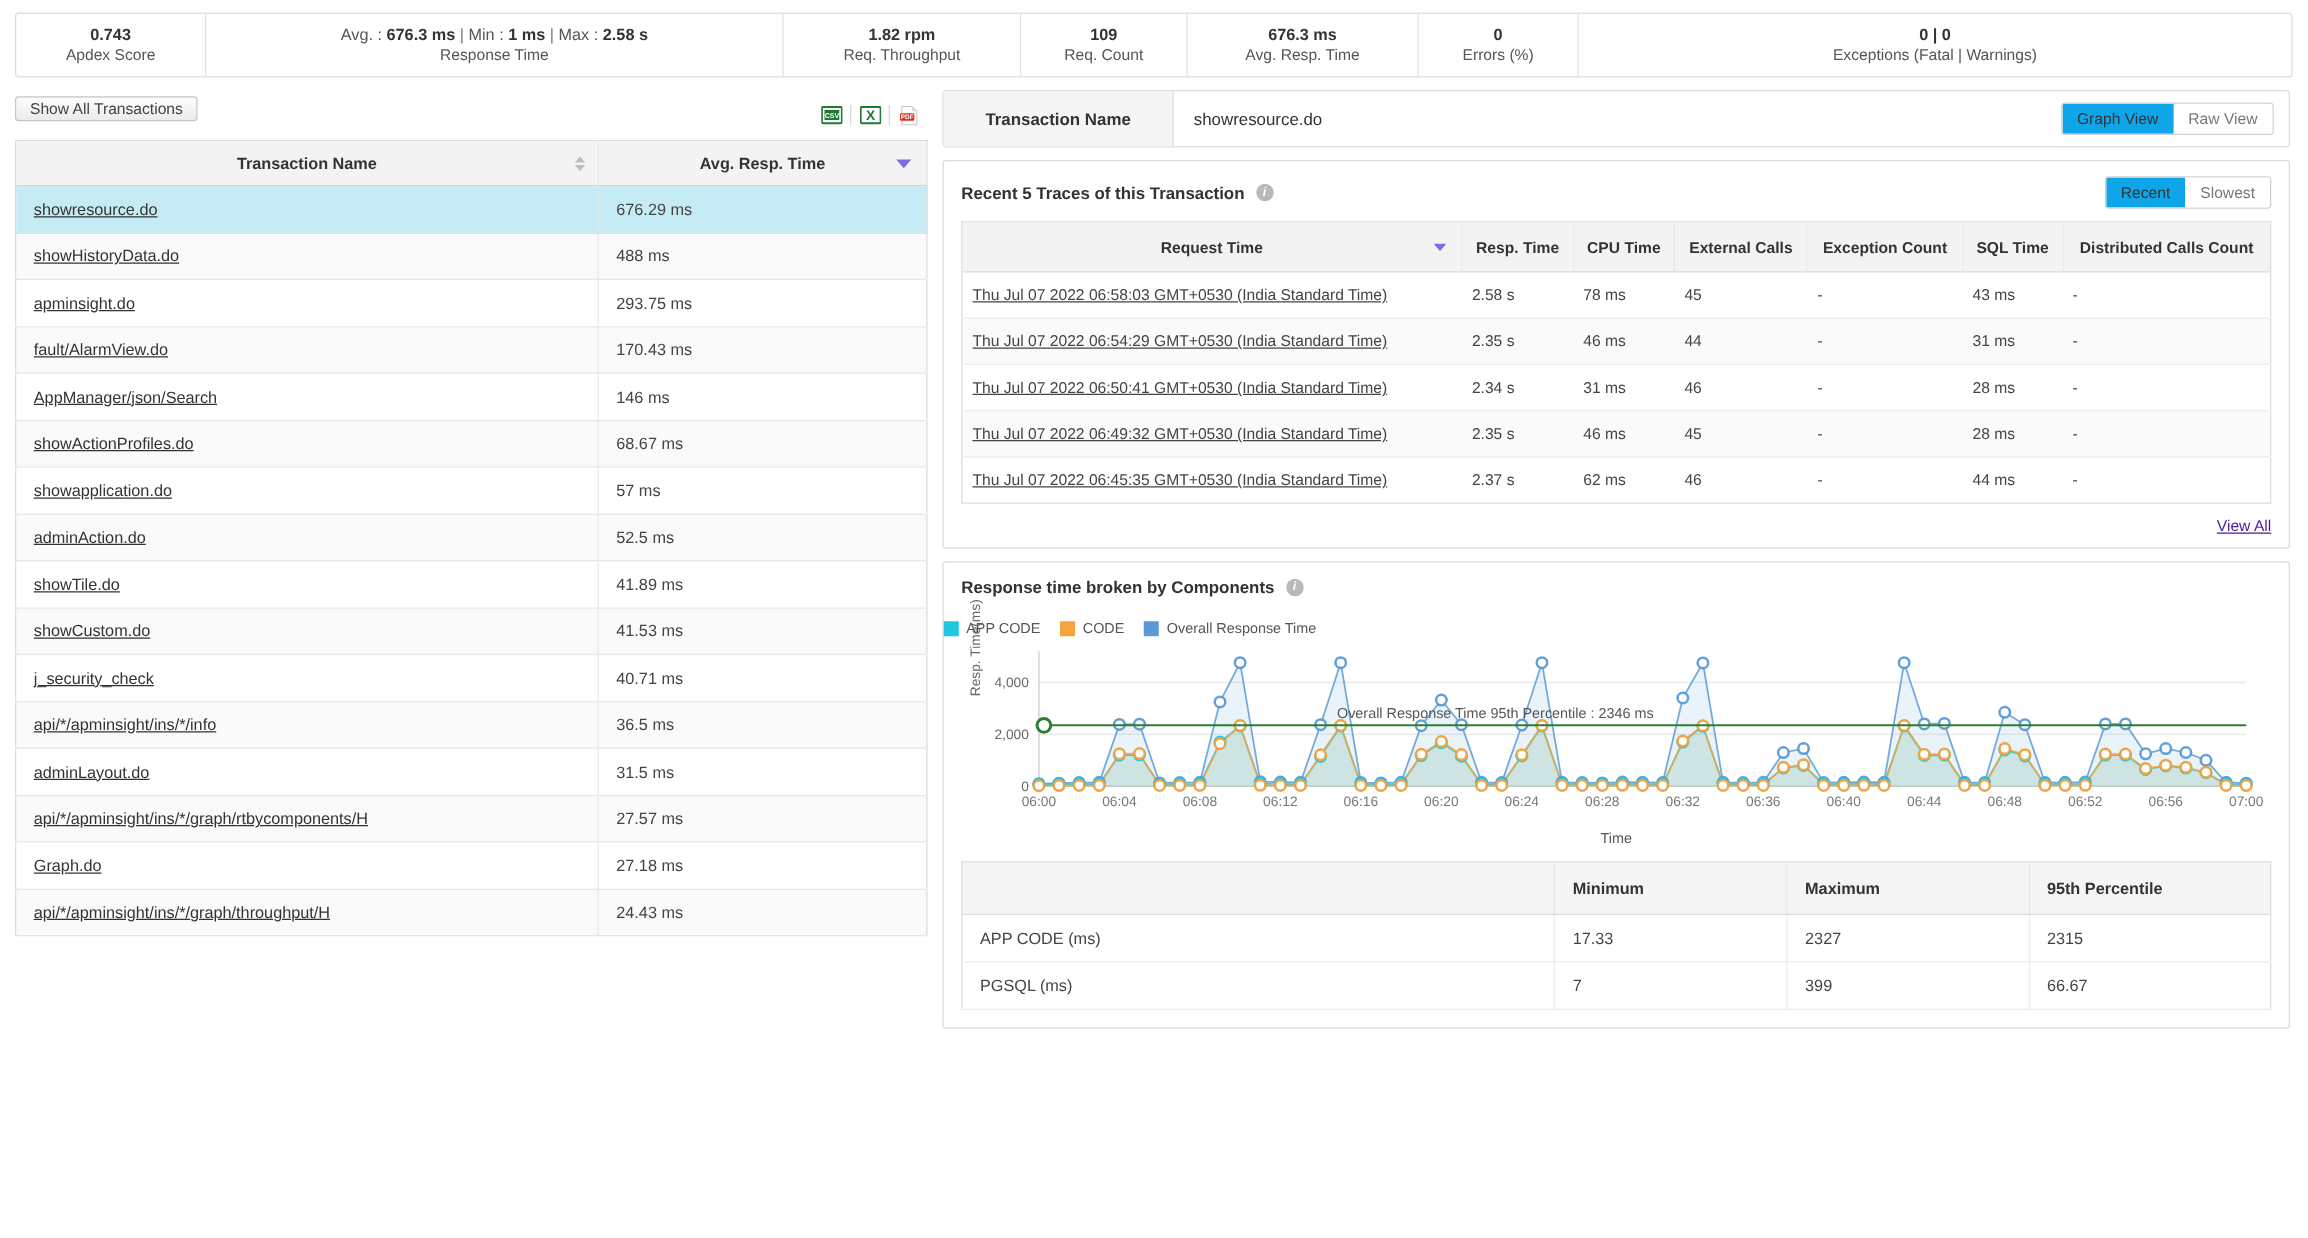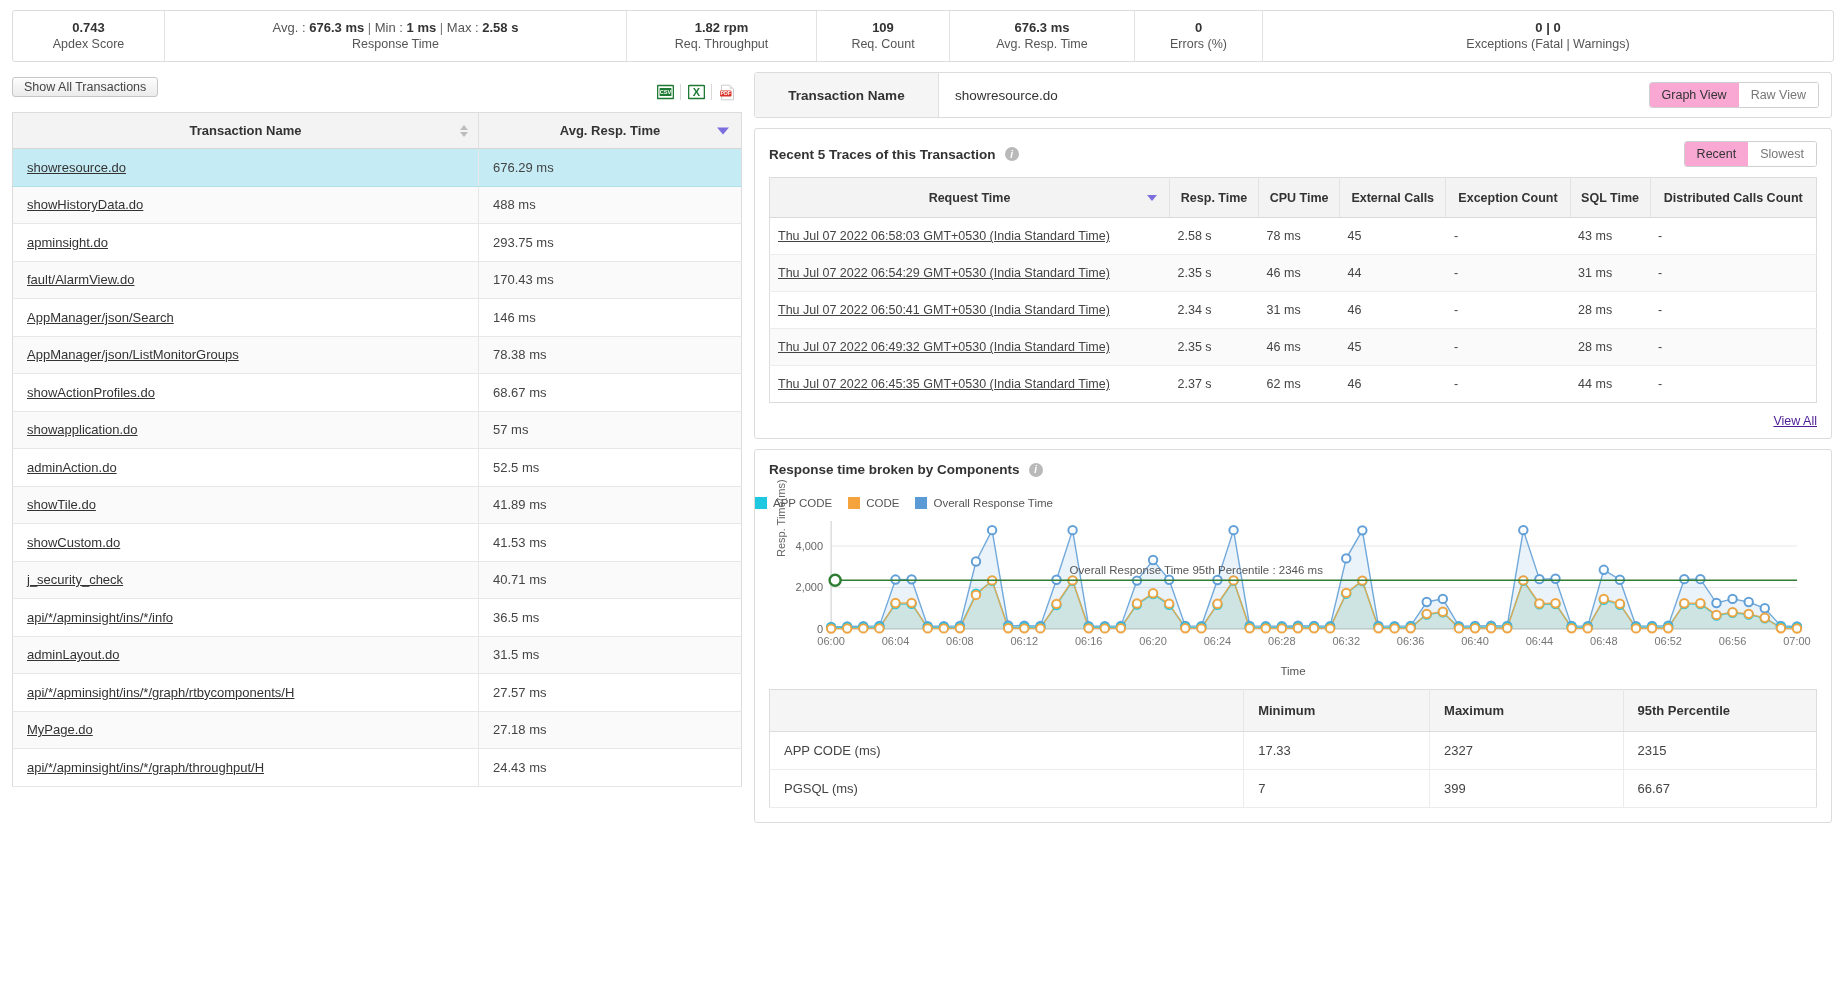--- a/index.html
+++ b/index.html
@@ -131,21 +131,21 @@
   }
   .tx-hdr-value { flex: 1; display: flex; align-items: center; padding-left: 16px; font-size: 13.5px; color: #333; }
   .toggle-wrap { display: flex; align-items: center; padding-right: 12px; }
   .toggle {
     display: flex; border: 1px solid #cfcfcf; border-radius: 3px; overflow: hidden; background: #fff;
   }
   .toggle .seg {
     padding: 5px 12px; font-size: 12.5px; color: #777; cursor: pointer; background: #fff;
     font-family: "Liberation Sans", sans-serif;
   }
-  .toggle .seg.active { background: #f9a8d4; color: #333; }
+  .toggle .seg.active { background: #0ea5e9; color: #333; }
 
   
   .sec-head { display: flex; align-items: center; padding: 12px 14px 10px 14px; }
   .sec-title { font-weight: bold; font-size: 13.5px; color: #333; }
   .info-ico {
     display: inline-flex; align-items: center; justify-content: center;
     width: 14px; height: 14px; border-radius: 50%;
     background: #b9b9b9; color: #fff; font-size: 10px; font-style: italic;
     font-weight: bold; margin-left: 9px; cursor: pointer;
   }
@@ -295,24 +295,20 @@
           </tr>
           <tr class="">
             <td class="col-name"><span class="tx-link">fault/AlarmView.do</span></td>
             <td>170.43 ms</td>
           </tr>
           <tr class="">
             <td class="col-name"><span class="tx-link">AppManager/json/Search</span></td>
             <td>146 ms</td>
           </tr>
           <tr class="">
-            <td class="col-name"><span class="tx-link">AppManager/json/ListMonitorGroups</span></td>
-            <td>78.38 ms</td>
-          </tr>
-          <tr class="">
             <td class="col-name"><span class="tx-link">showActionProfiles.do</span></td>
             <td>68.67 ms</td>
           </tr>
           <tr class="">
             <td class="col-name"><span class="tx-link">showapplication.do</span></td>
             <td>57 ms</td>
           </tr>
           <tr class="">
             <td class="col-name"><span class="tx-link">adminAction.do</span></td>
             <td>52.5 ms</td>
@@ -335,21 +331,21 @@
           </tr>
           <tr class="">
             <td class="col-name"><span class="tx-link">adminLayout.do</span></td>
             <td>31.5 ms</td>
           </tr>
           <tr class="">
             <td class="col-name"><span class="tx-link">api/*/apminsight/ins/*/graph/rtbycomponents/H</span></td>
             <td>27.57 ms</td>
           </tr>
           <tr class="">
-            <td class="col-name"><span class="tx-link">MyPage.do</span></td>
+            <td class="col-name"><span class="tx-link">Graph.do</span></td>
             <td>27.18 ms</td>
           </tr>
           <tr class="">
             <td class="col-name"><span class="tx-link">api/*/apminsight/ins/*/graph/throughput/H</span></td>
             <td>24.43 ms</td>
           </tr>
         </tbody>
     </table>
   </div>
 

